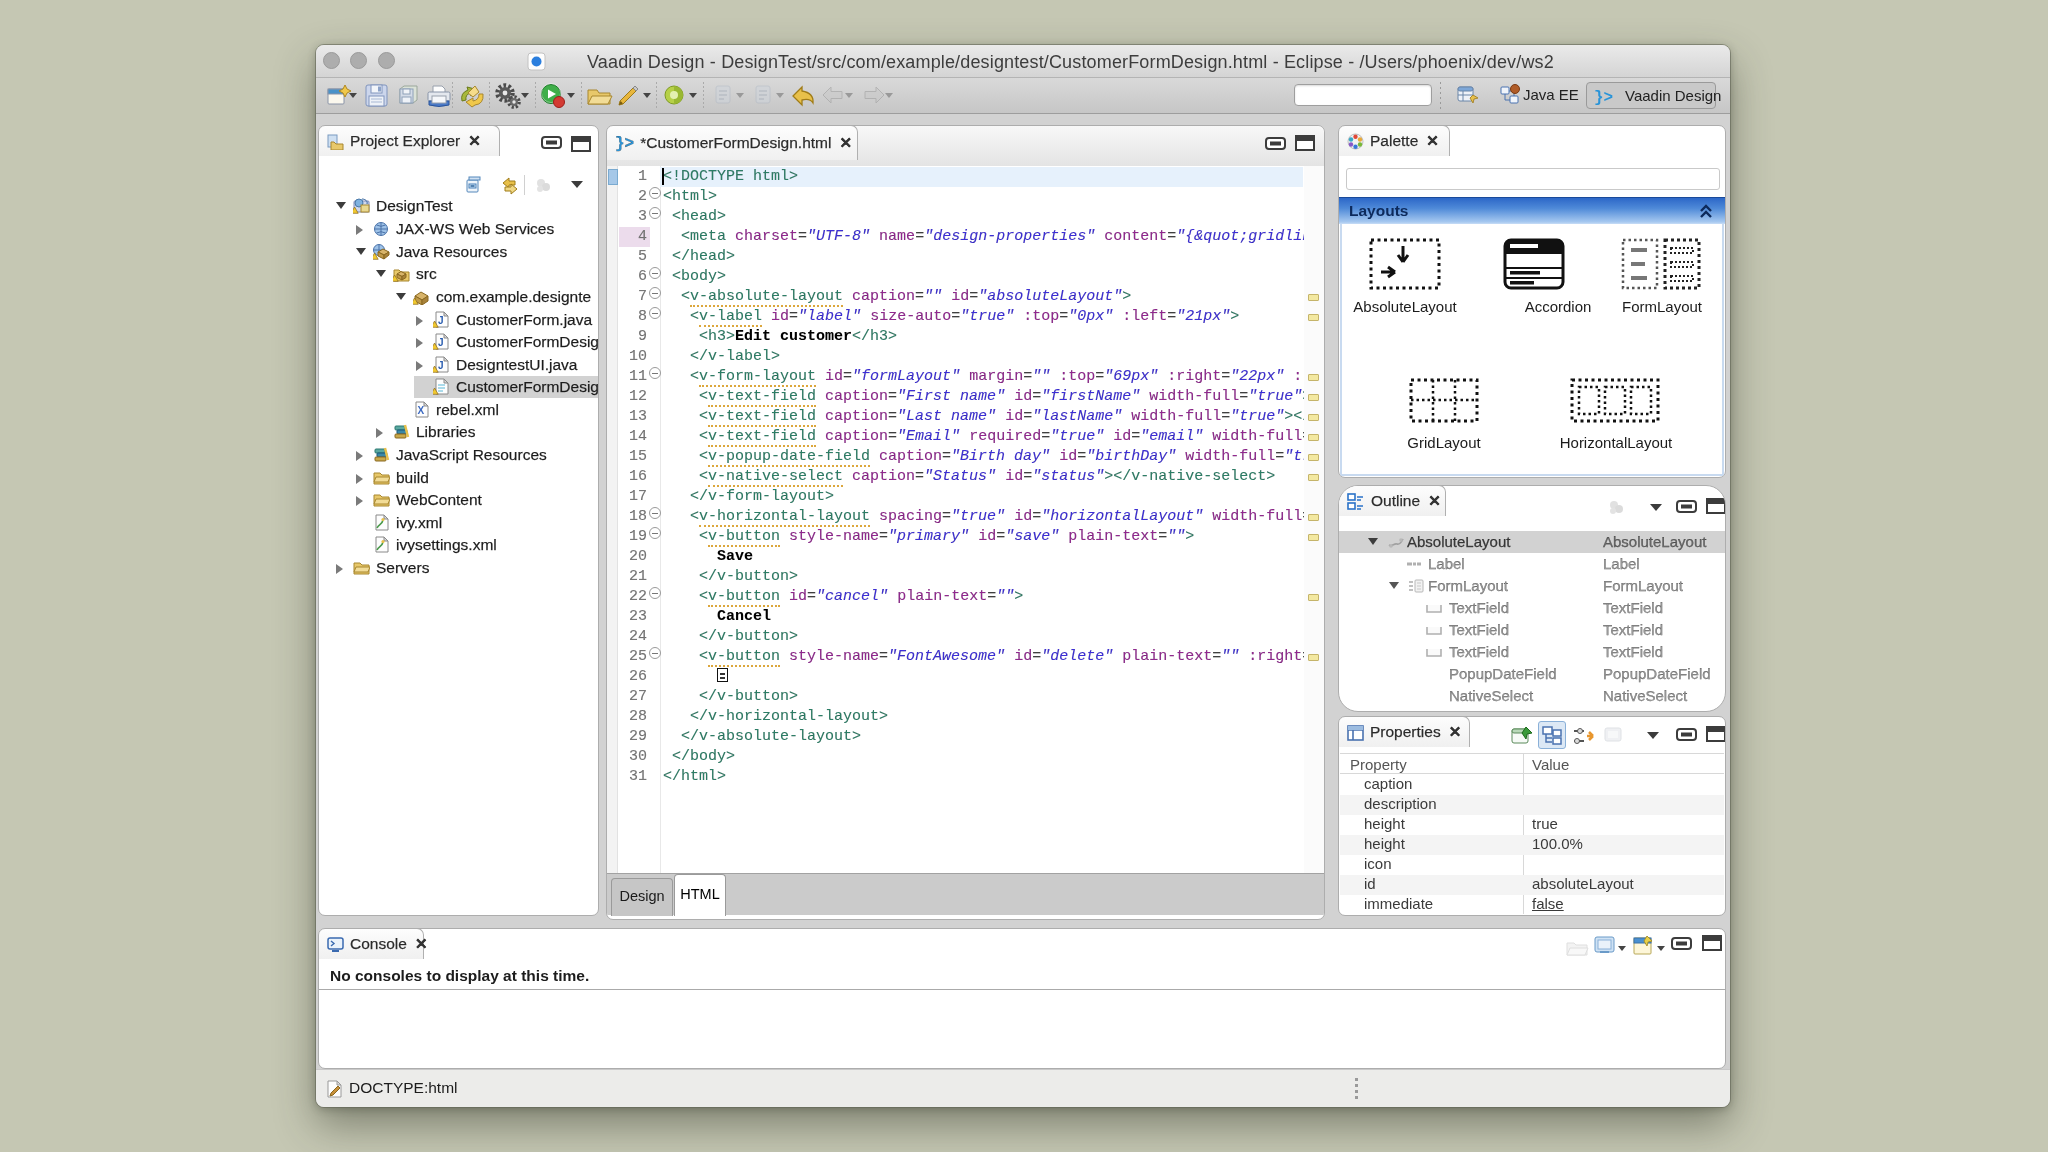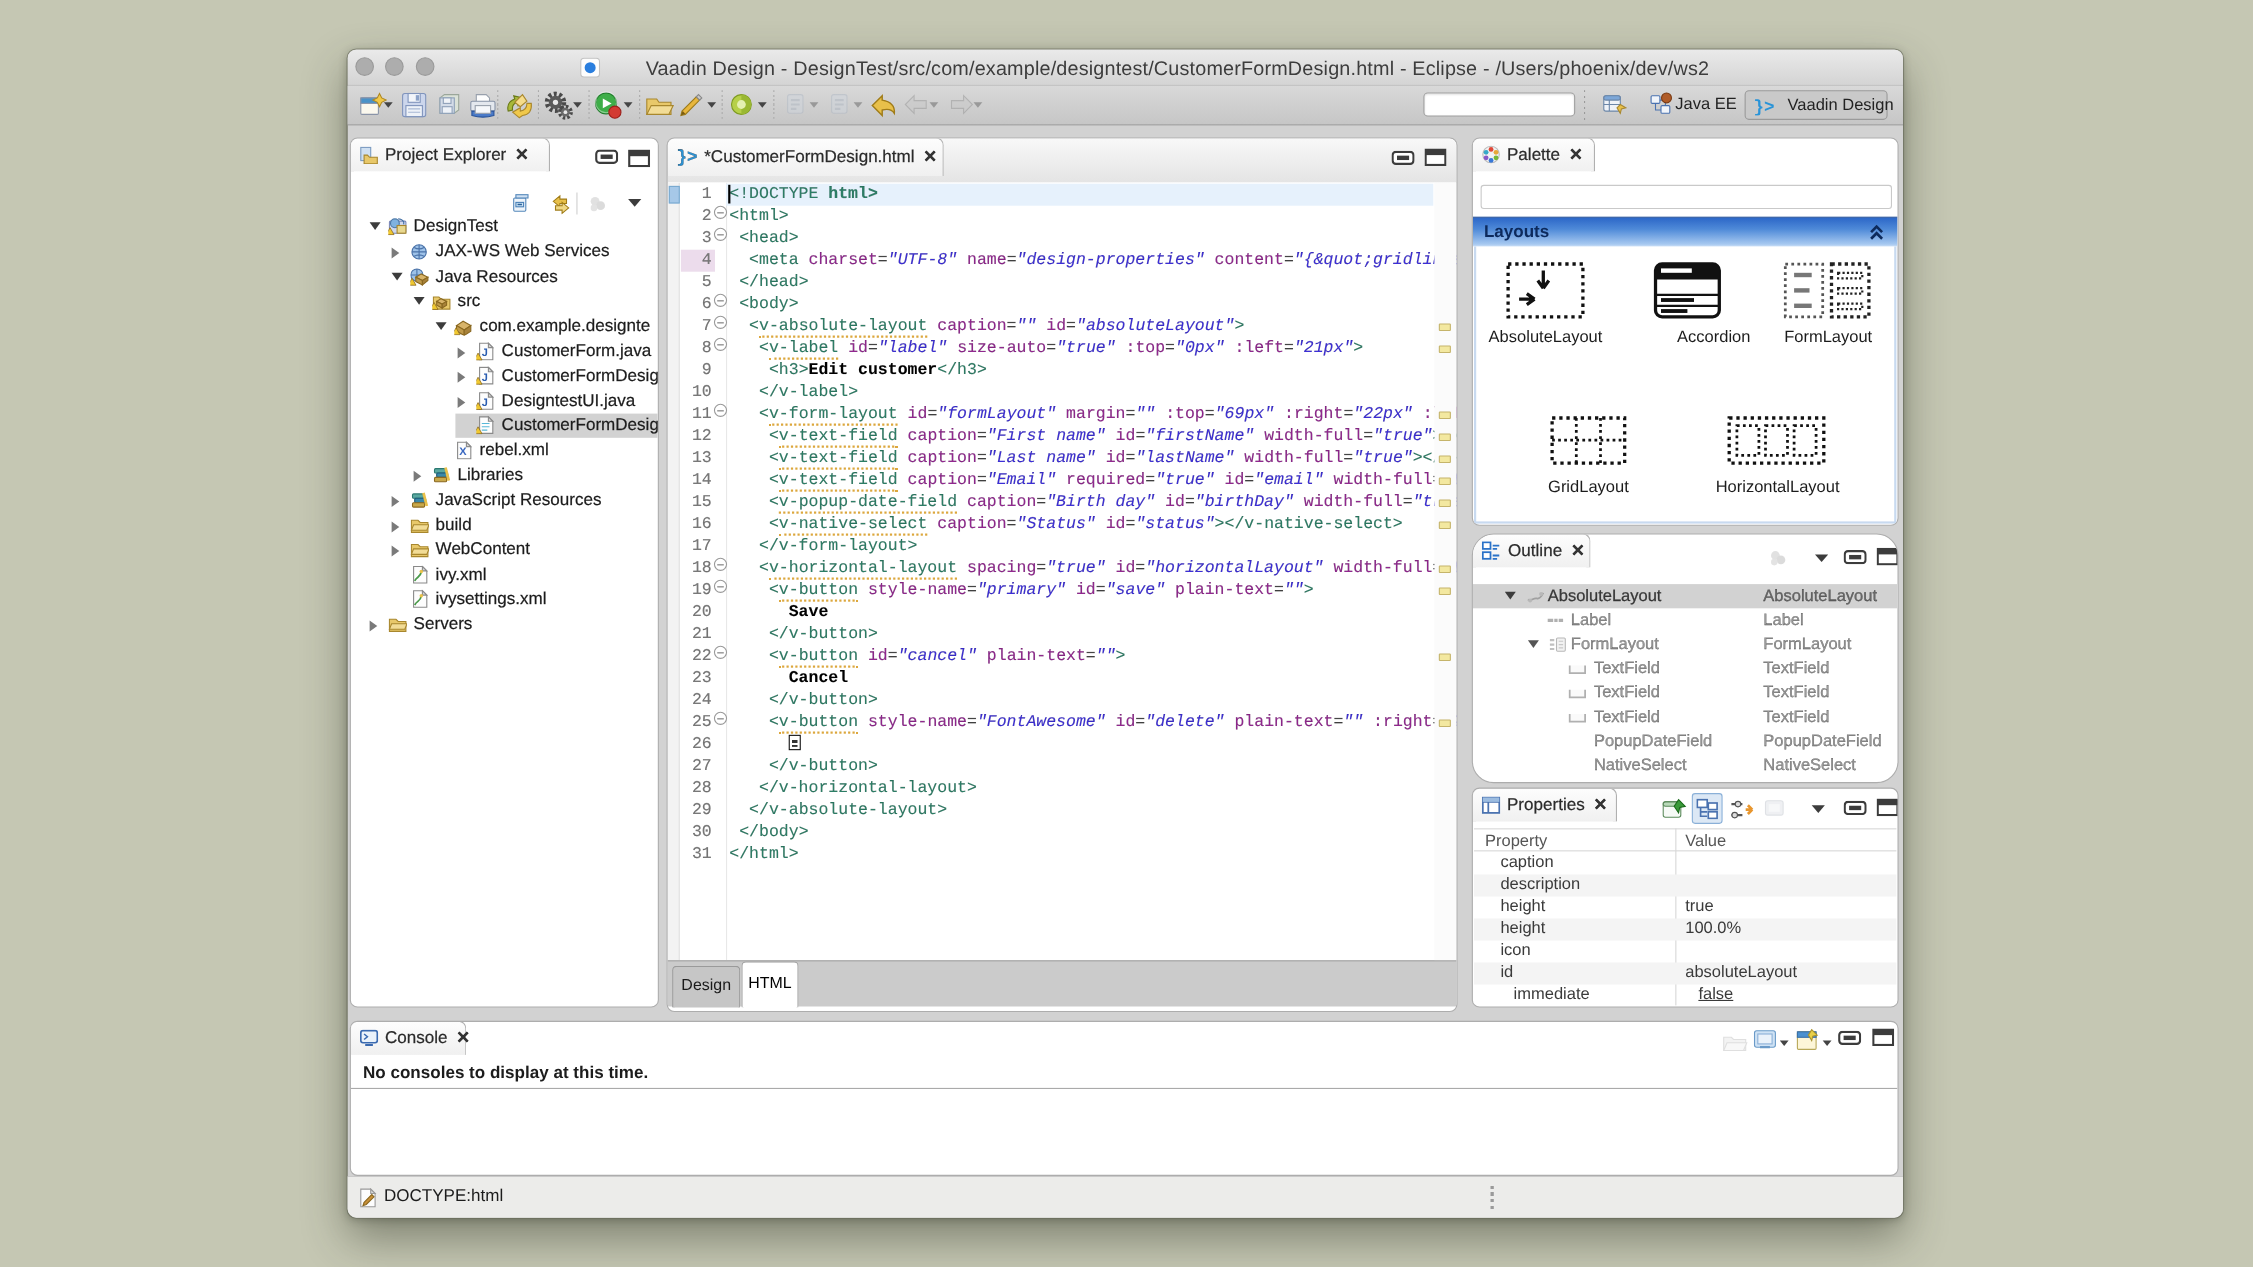--- a/index.html
+++ b/index.html
@@ -418,21 +418,21 @@
         <rect x="1" y="1" width="18" height="5" fill="#3c3c3c"></rect>
       </svg>
     <div id="code">
       <div style="position:absolute; left:0; top:0; bottom:0; width:11px; background:#f3f3f3; border-right:1px solid #e2e2e2;"></div>
       <div style="position:absolute; left:1px; top:3px; width:10px; height:16px; background:#a6c8e8; border:1px solid #7aaad0;"></div>
       <div style="position:absolute; left:12px; top:61px; width:31px; height:20px; background:#ecdcec;"></div>
       <div style="position:absolute; left:53px; top:0; bottom:0; width:1px; background:#e8e8e8;"></div>
       <div style="position:absolute; left:697px; right:0; top:0; bottom:0; background:#fbfbfb; z-index:5;"></div>
       <div style="position:absolute; left:53px; right:21px; top:1px; height:20px; background:#e6f1fc;"></div>
       <div class="ln" style="top:1px;">1</div>
-      <div class="cl" style="left:56px; top:1px;"><span class="t">&lt;!DOCTYPE</span><span class="t" style="font-weight:bold;margin-top:25px;"> html&gt;</span></div>
+      <div class="cl" style="left:56px; top:1px;"><span class="t">&lt;!DOCTYPE</span><span class="t" style="font-weight:normal;margin-top:25px;"> html&gt;</span></div>
       <div class="ln" style="top:21px;">2</div>
       <div class="fold" style="top:21px;"></div>
       <div class="cl" style="left:56px; top:21px;"><span class="t">&lt;html</span><span class="t">&gt;</span></div>
       <div class="ln" style="top:41px;">3</div>
       <div class="fold" style="top:41px;"></div>
       <div class="cl" style="left:56px; top:41px;"> <span class="t">&lt;head</span><span class="t">&gt;</span></div>
       <div class="ln" style="top:61px;">4</div>
       <div class="cl" style="left:56px; top:61px;">  <span class="t">&lt;meta</span> <span class="a">charset</span><span class="e">=</span><span class="v">"UTF-8"</span> <span class="a">name</span><span class="e">=</span><span class="v">"design-properties"</span> <span class="a">content</span><span class="e">=</span><span class="v">"{&amp;quot;gridlinesVisible&amp;quot;:true}"</span></div>
       <div class="ln" style="top:81px;">5</div>
       <div class="cl" style="left:56px; top:81px;"> <span class="t">&lt;/head</span><span class="t">&gt;</span></div>
@@ -706,21 +706,21 @@
         <span class="abs" style="left:24px;">height</span>
         <span class="abs" style="left:192px;">100.0%</span>
       </div>
     <div class="prow" style="top:138px;">
         <span class="abs" style="left:24px;">icon</span>
       </div>
     <div class="prow" style="top:158px; background:#f4f4f4;">
         <span class="abs" style="left:24px;">id</span>
         <span class="abs" style="left:192px;">absoluteLayout</span>
       </div>
-    <div class="prow" style="top:178px;margin-left:12px;">
+    <div class="prow" style="top:178px;">
         <span class="abs" style="left:24px;">immediate</span>
         <span class="abs" style="left:192px;text-decoration:underline;">false</span>
       </div>
   </div>
   <div id="console" class="panel" style="left:2px; top:883px; width:1408px; height:141px; overflow:hidden;">
     <div class="ptab" style="width:106px;"><svg class="ico" width="17" height="16" style="margin-right:6px;">
           <rect x="1" y="1" width="15" height="11" rx="2" fill="#eaf2fa" stroke="#3a6ab0" stroke-width="1.5"></rect>
           <path d="M4 4l3 2.5L4 9" fill="none" stroke="#3a6ab0" stroke-width="1.4"></path>
           <path d="M5 14h7" stroke="#3a6ab0" stroke-width="2"></path>
         </svg>Console<span class="x">✕</span></div>

